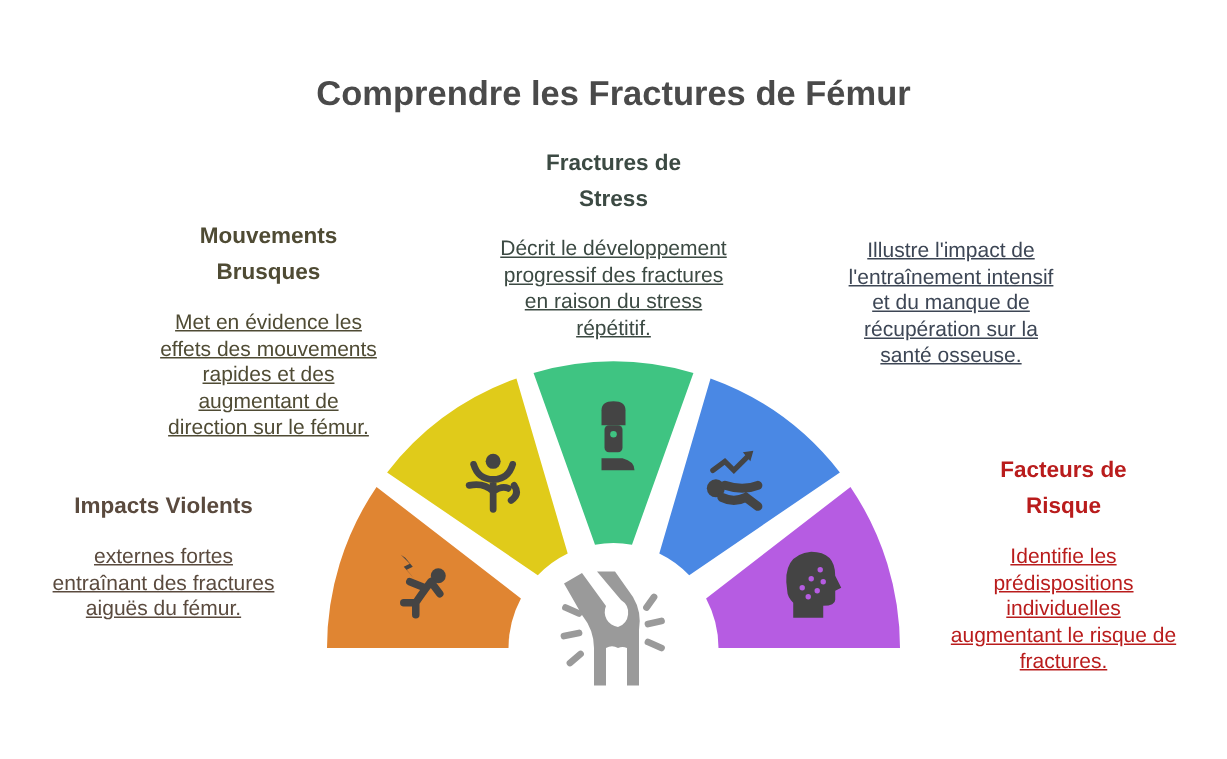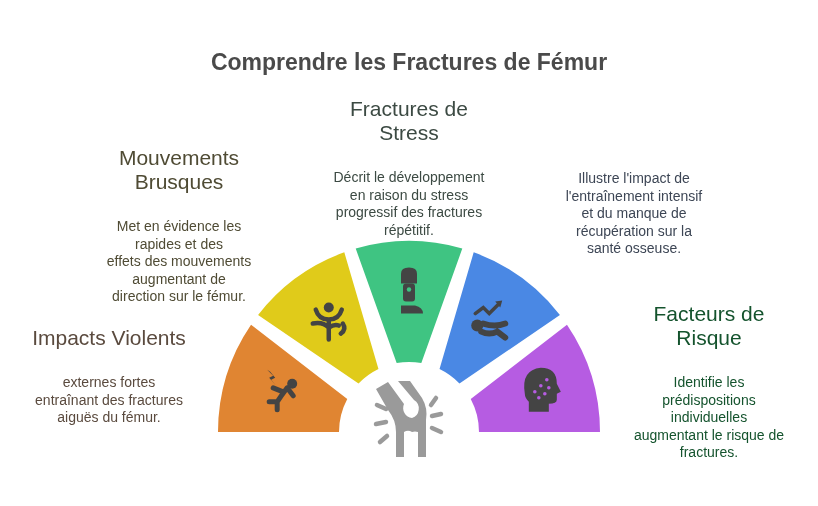--- a/index.html
+++ b/index.html
@@ -1,20 +1,20 @@
 <!DOCTYPE html>
 <html><head>
 <meta charset="utf-8">
 <style>
   html, body { margin: 0; padding: 0; background: #ffffff; }
   body { width: 818px; height: 506px; position: relative; overflow: hidden; font-family: "Liberation Sans", "DejaVu Sans", sans-serif; }
   .title { position: absolute; left: 0; width: 818px; top: 49px; text-align: center; font-size: 23px; font-weight: bold; color: #4a4a4a; }
   .block { position: absolute; text-align: center; }
-  .block .head { font-size: 21px; font-weight: normal; line-height: 24px; }
-  .block .desc { font-size: 14px; line-height: 17.5px; margin-top: 24px; }
+  .block .head { font-size: 15px; font-weight: bold; line-height: 24px; }
+  .block .desc { font-size: 14px; line-height: 17.5px; margin-top: 12px; text-decoration: underline; }
   #diagram { position: absolute; left: 0; top: 0; }
   .seg { cursor: pointer; }
 </style>
 </head>
 <body>
 
 <div class="title">Comprendre les Fractures de Fémur</div>
 
 <svg id="diagram" width="818" height="506" viewBox="0 0 818 506">
   <g id="segs">
@@ -90,51 +90,51 @@
   </div>
 </div>
 
 <div class="block" style="left:88px; top:146px; width:182px; color:#4f4b34;text-align:center;">
   <div class="head">
     <div>Mouvements</div>
     <div>Brusques</div>
   </div>
   <div class="desc">
     <div>Met en évidence les</div>
+    <div>effets des mouvements</div>
     <div>rapides et des</div>
-    <div>effets des mouvements</div>
     <div>augmentant de</div>
     <div>direction sur le fémur.</div>
   </div>
 </div>
 
 <div class="block" style="left:318px; top:97px; width:182px; color:#3c4a43;">
   <div class="head">
     <div>Fractures de</div>
     <div>Stress</div>
   </div>
   <div class="desc">
     <div>Décrit le développement</div>
+    <div>progressif des fractures</div>
     <div>en raison du stress</div>
-    <div>progressif des fractures</div>
     <div>répétitif.</div>
   </div>
 </div>
 
 <div class="block" style="left:543px; top:146px; width:182px; color:#3d4655;">
   <div class="desc">
     <div>Illustre l'impact de</div>
     <div>l'entraînement intensif</div>
     <div>et du manque de</div>
     <div>récupération sur la</div>
     <div>santé osseuse.</div>
   </div>
 </div>
 
-<div class="block" style="left:618px; top:302px; width:182px; color:#14532d;">
+<div class="block" style="left:618px; top:302px; width:182px; color:#b91c1c;">
   <div class="head">
     <div>Facteurs de</div>
     <div>Risque</div>
   </div>
   <div class="desc">
     <div>Identifie les</div>
     <div>prédispositions</div>
     <div>individuelles</div>
     <div>augmentant le risque de</div>
     <div>fractures.</div>

